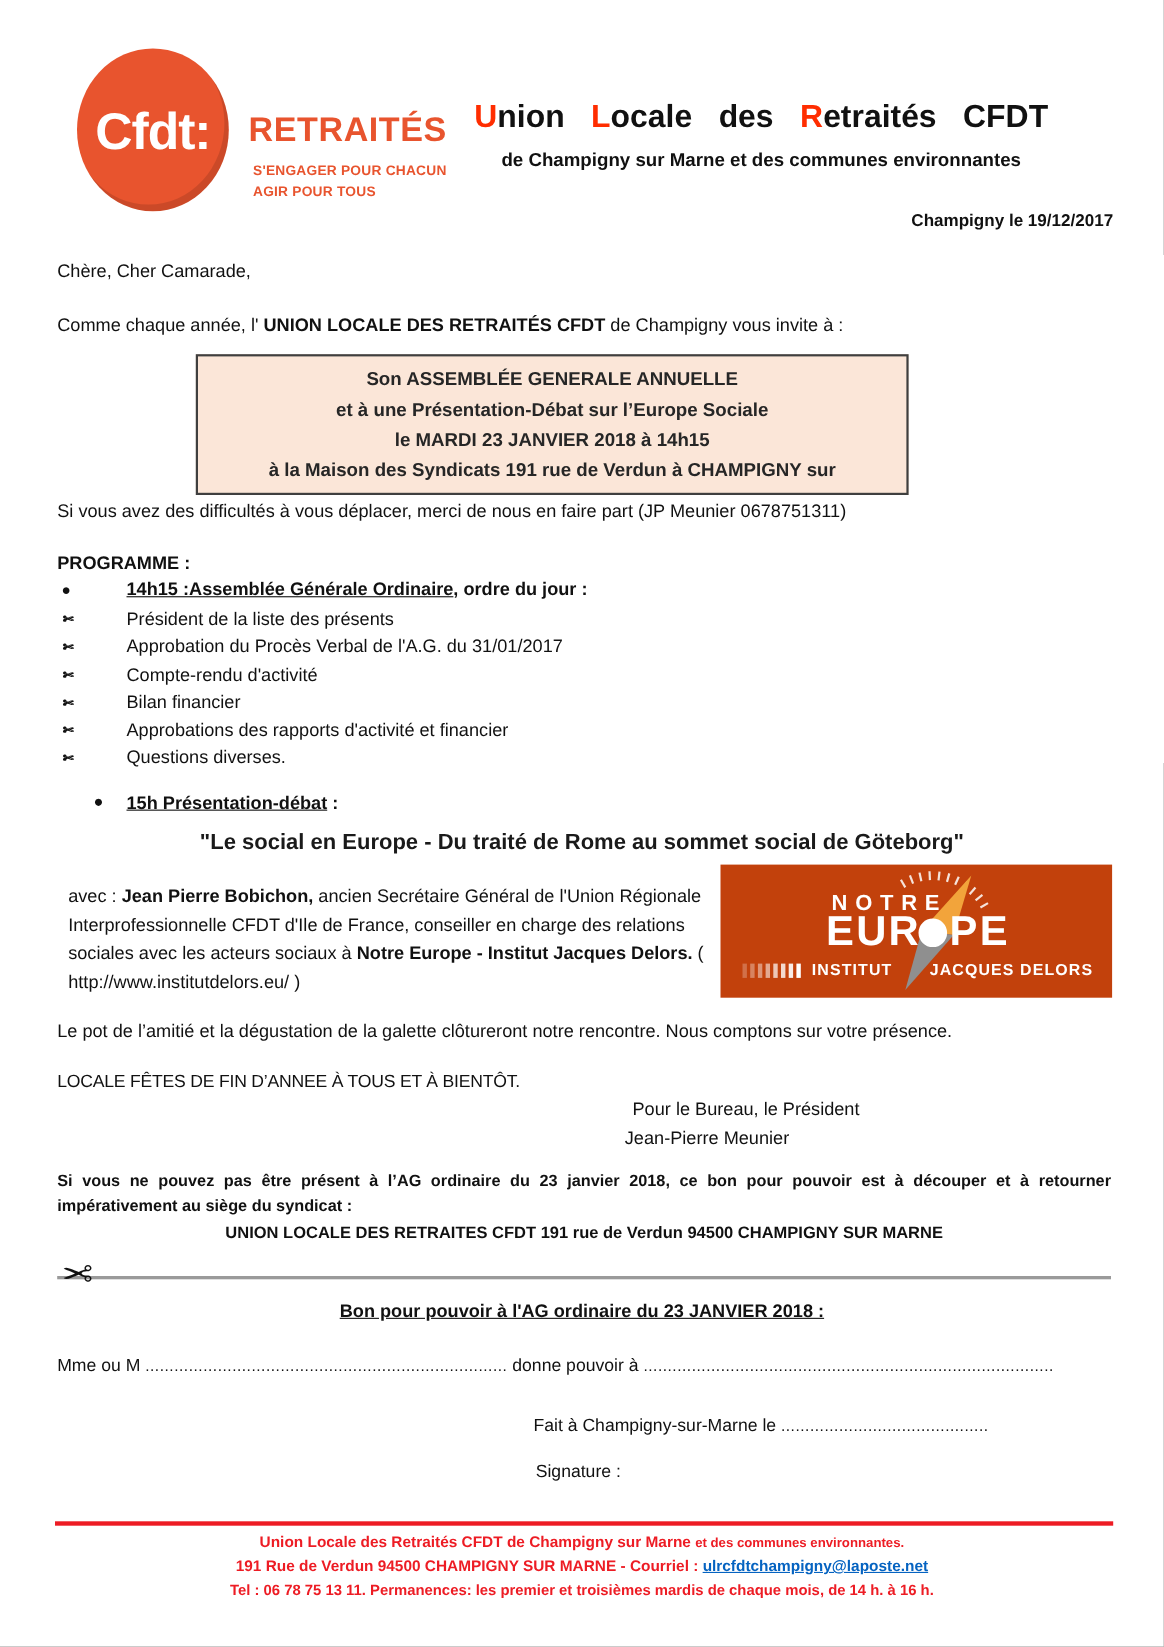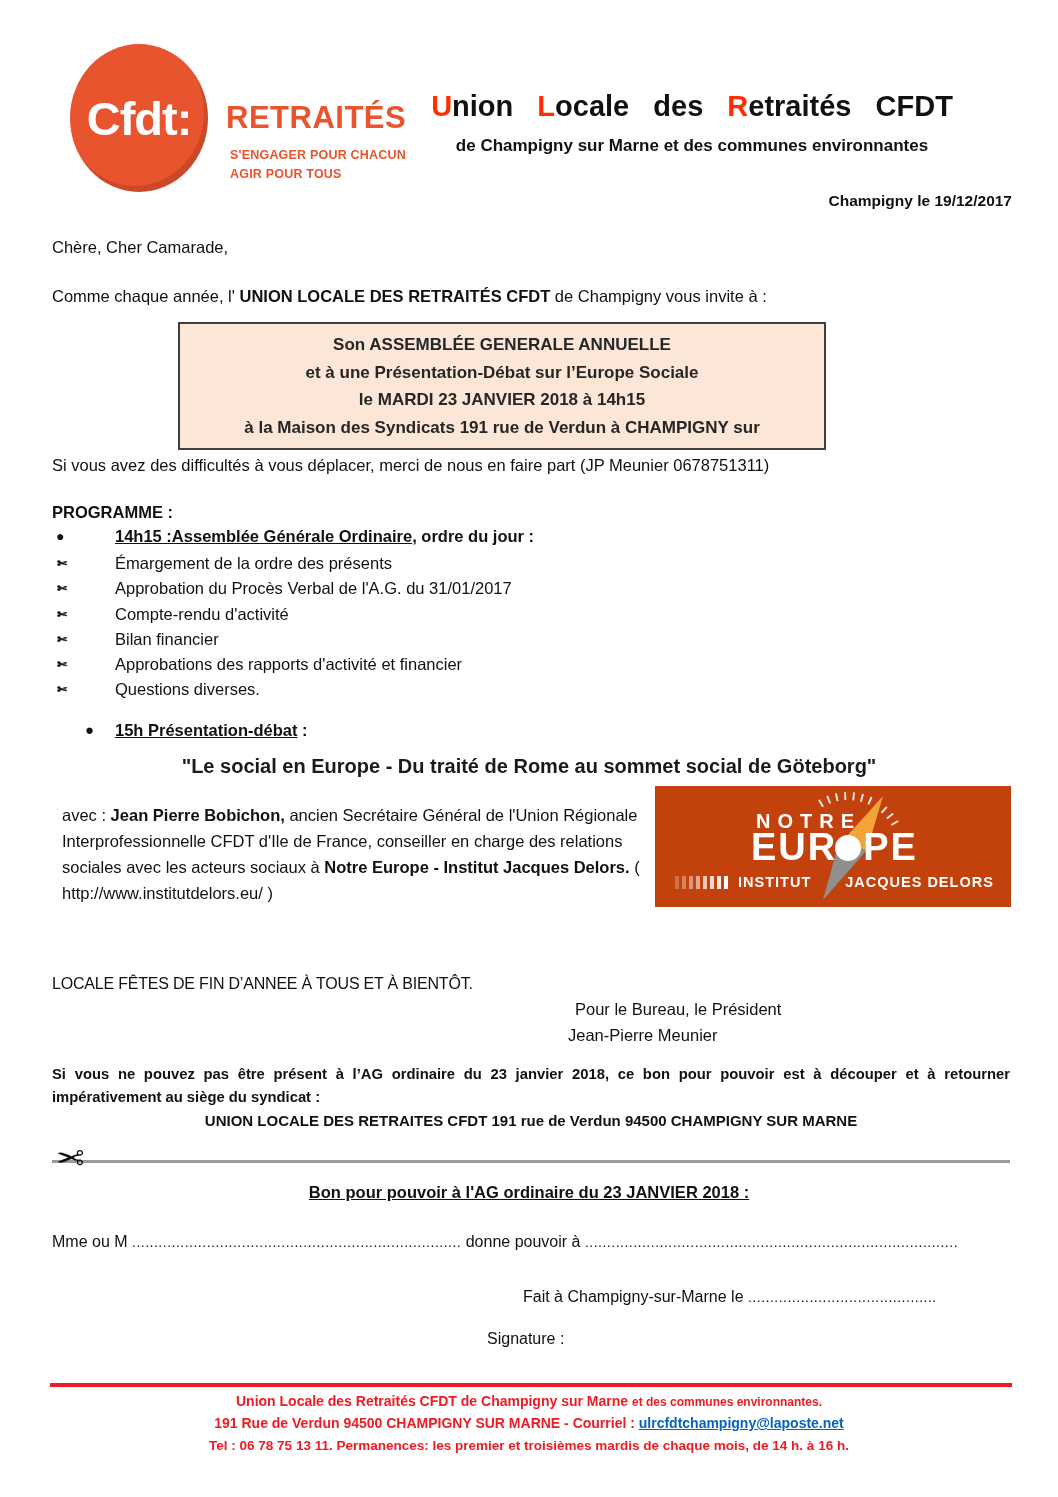--- a/index.html
+++ b/index.html
@@ -64,21 +64,21 @@
   .signoff2{position:absolute;left:568px;top:1026px;font-size:16.5px;}
   
   .detach-l1{position:absolute;left:52px;top:1066px;width:958px;font-size:14.8px;font-weight:bold;text-align:justify;text-align-last:justify;}
   .detach-l2{position:absolute;left:52px;top:1089px;width:958px;font-size:14.8px;font-weight:bold;}
   .detach-addr{position:absolute;left:52px;top:1112px;width:958px;text-align:center;font-size:15px;font-weight:bold;}
   .cut-rule{position:absolute;left:52px;top:1160px;width:958px;height:3px;background:#9a9a9a;}
   .scissors{position:absolute;left:56px;top:1138px;font-size:34px;color:#111;transform:scaleX(-1);z-index:2;}
   .coupon-title{position:absolute;left:0;top:1183px;width:1058px;text-align:center;font-weight:bold;font-size:16.5px;text-decoration:underline;}
   .coupon-line{position:absolute;left:52px;top:1233px;width:980px;font-size:16px;white-space:nowrap;overflow:hidden;}
   .coupon-line .dots,.fait-line .dots{letter-spacing:.5px;font-size:14px;}
-  .fait-line{position:absolute;left:485px;top:1288px;font-size:16px;margin-left:38px;}
+  .fait-line{position:absolute;left:485px;top:1288px;font-size:16px;}
   .signature-line{position:absolute;left:487px;top:1330px;font-size:16px;}
   
   .footer-rule{position:absolute;left:50px;top:1383px;width:962px;height:3.5px;background:#ED1C24;}
   .f-line{position:absolute;left:0;width:1058px;text-align:center;color:#ED1C24;font-weight:bold;}
   .f1{top:1393px;font-size:14px;}
   .f1 .small{font-size:12px;}
   .f2{top:1415px;font-size:14px;}
   .f2 a{color:#0563C1;text-decoration:underline;font-weight:bold;}
   .f3{top:1438px;font-size:13.5px;}
 </style>
@@ -116,21 +116,21 @@
   <div class="difficulties">Si vous avez des difficultés à vous déplacer, merci de nous en faire part (JP Meunier 0678751311)</div>
 
   <div class="prog-label">PROGRAMME :</div>
 
   <div class="prog-item1">
     <span class="blt">●</span>
     <span class="ul">14h15 :Assemblée Générale Ordinaire</span><span>, ordre du jour :</span>
   </div>
 
   <div class="sub-list">
-    <div class="sub-row"><span class="wd">✄</span><span>Émargement de la ordre des présents</span></div>
+    <div class="sub-row"><span class="wd">✄</span><span>Président de la liste des présents</span></div>
     <div class="sub-row"><span class="wd">✄</span><span>Approbation du Procès Verbal de l'A.G. du 31/01/2017</span></div>
     <div class="sub-row"><span class="wd">✄</span><span>Compte-rendu d'activité</span></div>
     <div class="sub-row"><span class="wd">✄</span><span>Bilan financier</span></div>
     <div class="sub-row"><span class="wd">✄</span><span>Approbations des rapports d'activité et financier</span></div>
     <div class="sub-row"><span class="wd">✄</span><span>Questions diverses.</span></div>
   </div>
 
   <div class="prog-item2">
     <span class="blt">●</span>
     <span class="ul">15h Présentation-débat</span><span> :</span>
@@ -175,20 +175,21 @@
           <i></i>
           <i></i>
           <i></i>
         </span>
       <span>INSTITUT</span>
       <span class="ne-gap"></span>
       <span>JACQUES DELORS</span>
     </div>
   </div>
 
+  <div class="pot-line">Le pot de l’amitié et la dégustation de la galette clôtureront notre rencontre. Nous comptons sur votre présence.</div>
   <div class="bonne-line">LOCALE FÊTES DE FIN D’ANNEE À TOUS ET À BIENTÔT.</div>
   <div class="signoff1">Pour le Bureau, le Président</div>
   <div class="signoff2">Jean-Pierre Meunier</div>
 
   <div class="detach-l1">Si vous ne pouvez pas être présent à l’AG ordinaire du 23 janvier 2018, ce bon pour pouvoir est à découper et à retourner</div>
   <div class="detach-l2">impérativement au siège  du syndicat :</div>
   <div class="detach-addr">UNION LOCALE DES RETRAITES CFDT 191 rue de Verdun 94500 CHAMPIGNY SUR MARNE</div>
 
   <div class="cut-rule"></div>
   <div class="scissors">✂</div>

